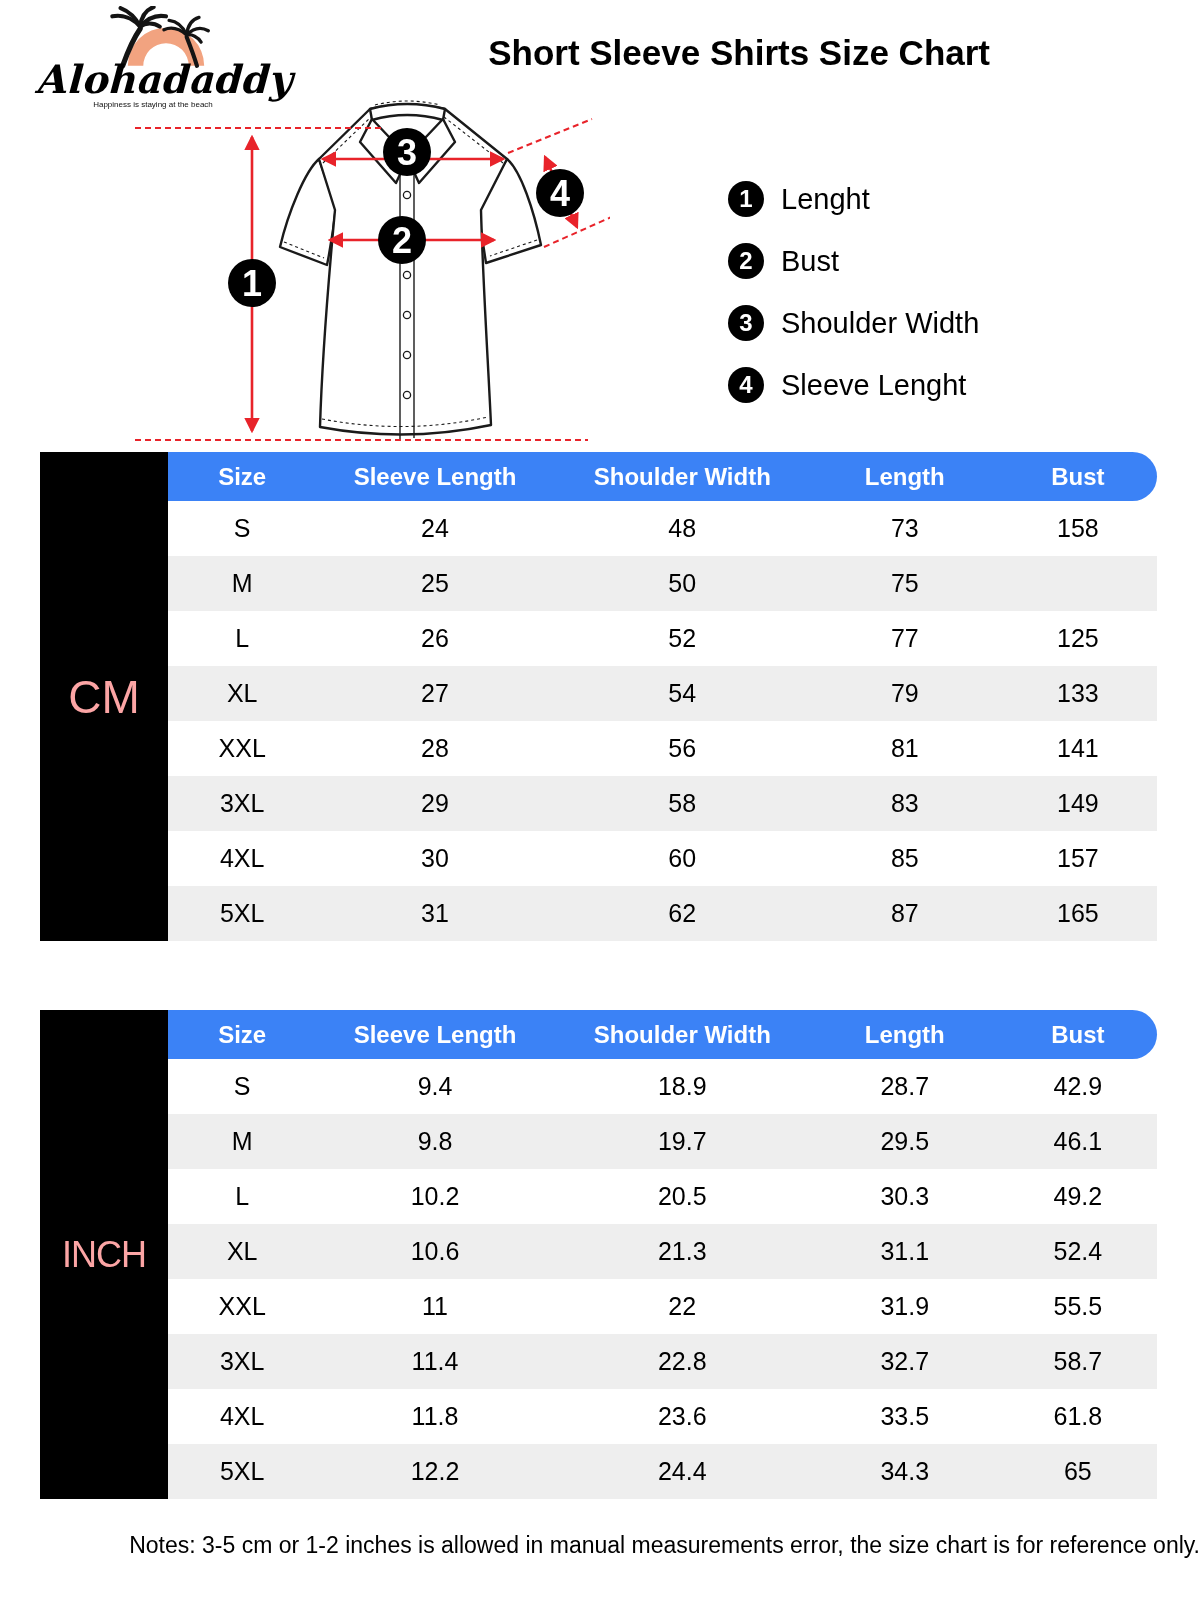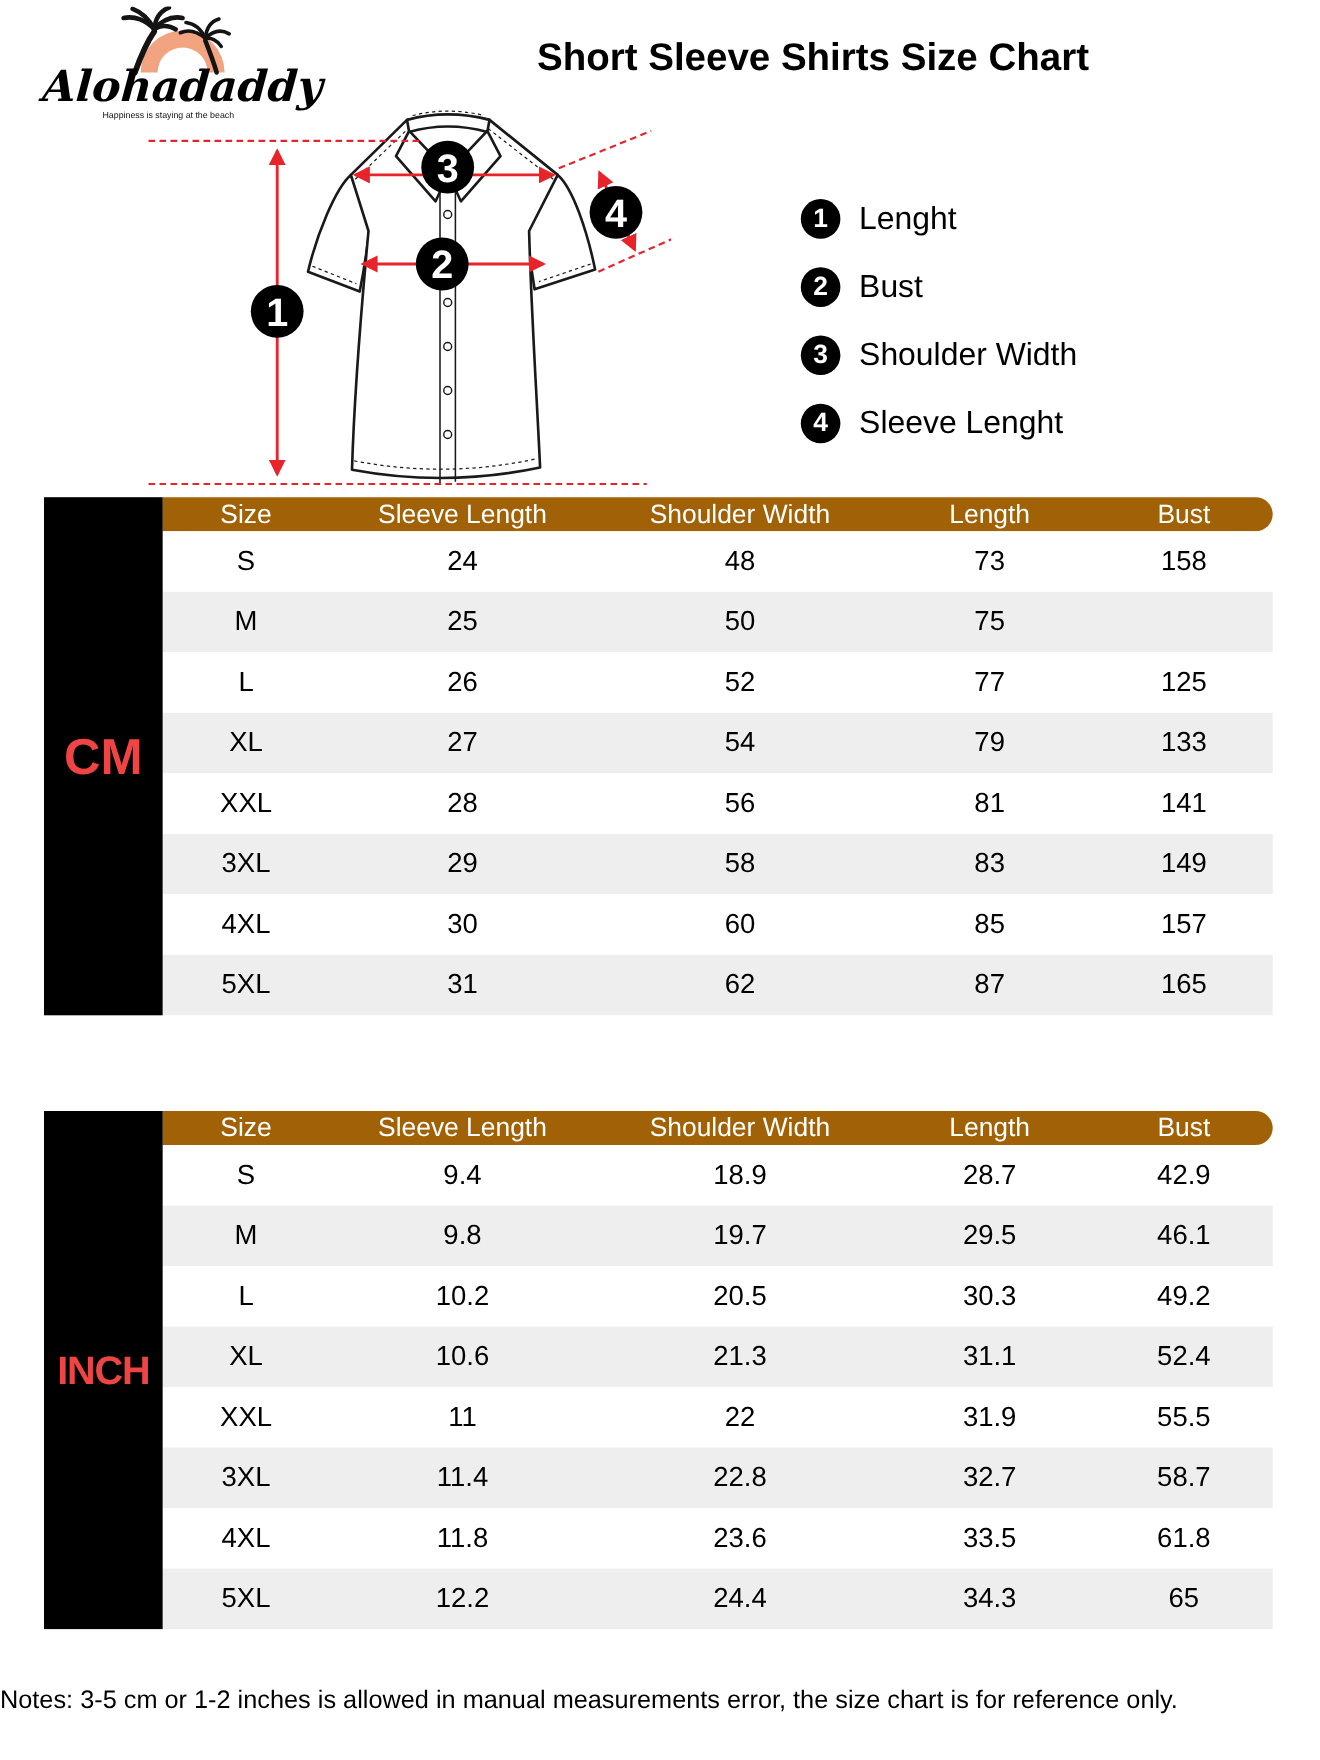--- a/index.html
+++ b/index.html
@@ -24,34 +24,34 @@
   .legend { position:absolute; left:728px; top:180px; list-style:none; }
   .legend li { display:flex; align-items:center; height:38px; margin-bottom:24px; }
   .legend-num { width:36px; height:36px; border-radius:50%; background:#000; color:#fff;
                 font-weight:700; font-size:24px; display:flex; align-items:center; justify-content:center; flex:0 0 36px; }
   .legend-label { font-size:29px; margin-left:17px; white-space:nowrap; }
 
   
   .sizes-block { position:absolute; left:40px; width:1117px; display:flex; }
   #cm-table   { top:452px; }
   #inch-table { top:1010px; }
-  .unit-label { width:108px; background:#000; color:#ef4444; display:flex; align-items:center;
-                justify-content:center; font-weight:700; }
+  .unit-label { width:128px; background:#000; color:#fca5a5; display:flex; align-items:center;
+                justify-content:center; font-weight:400; }
   #cm-table  .unit-label { font-size:46px; }
   #inch-table .unit-label { font-size:36px; letter-spacing:-1px; }
   .tbl { flex:1; }
-  .thead { display:flex; background:#a16207; height:31px; border-radius:0 25px 25px 0;
-           color:#fff; font-weight:400; font-size:24px; }
+  .thead { display:flex; background:#3b82f6; height:49px; border-radius:0 25px 25px 0;
+           color:#fff; font-weight:700; font-size:24px; }
   .th, .td { display:flex; align-items:center; justify-content:center; }
   .c0{width:15%} .c1{width:24%} .c2{width:26%} .c3{width:19%} .c4{width:16%}
   .tr { display:flex; height:55px; font-size:25px; background:#fff; }
   .tr.alt { background:#eeeeee; }
 
   
-  .notes { position:absolute; left:0; right:0; top:1532px; text-align:left; font-size:23px; }
+  .notes { position:absolute; left:0; right:0; top:1532px; text-align:right; font-size:23px; }
 </style>
 </head>
 <body>
 
 <div class="page">
 
   <div class="logo">
     <svg class="logo-art" viewBox="0 0 140 62">
       <path d="M 33,58 A 37,37 0 0 1 107,58 L 92,58 A 22,22 0 0 0 48,58 Z" fill="#f2a380"></path>
       <g stroke="#141414" fill="none" stroke-linecap="round">

